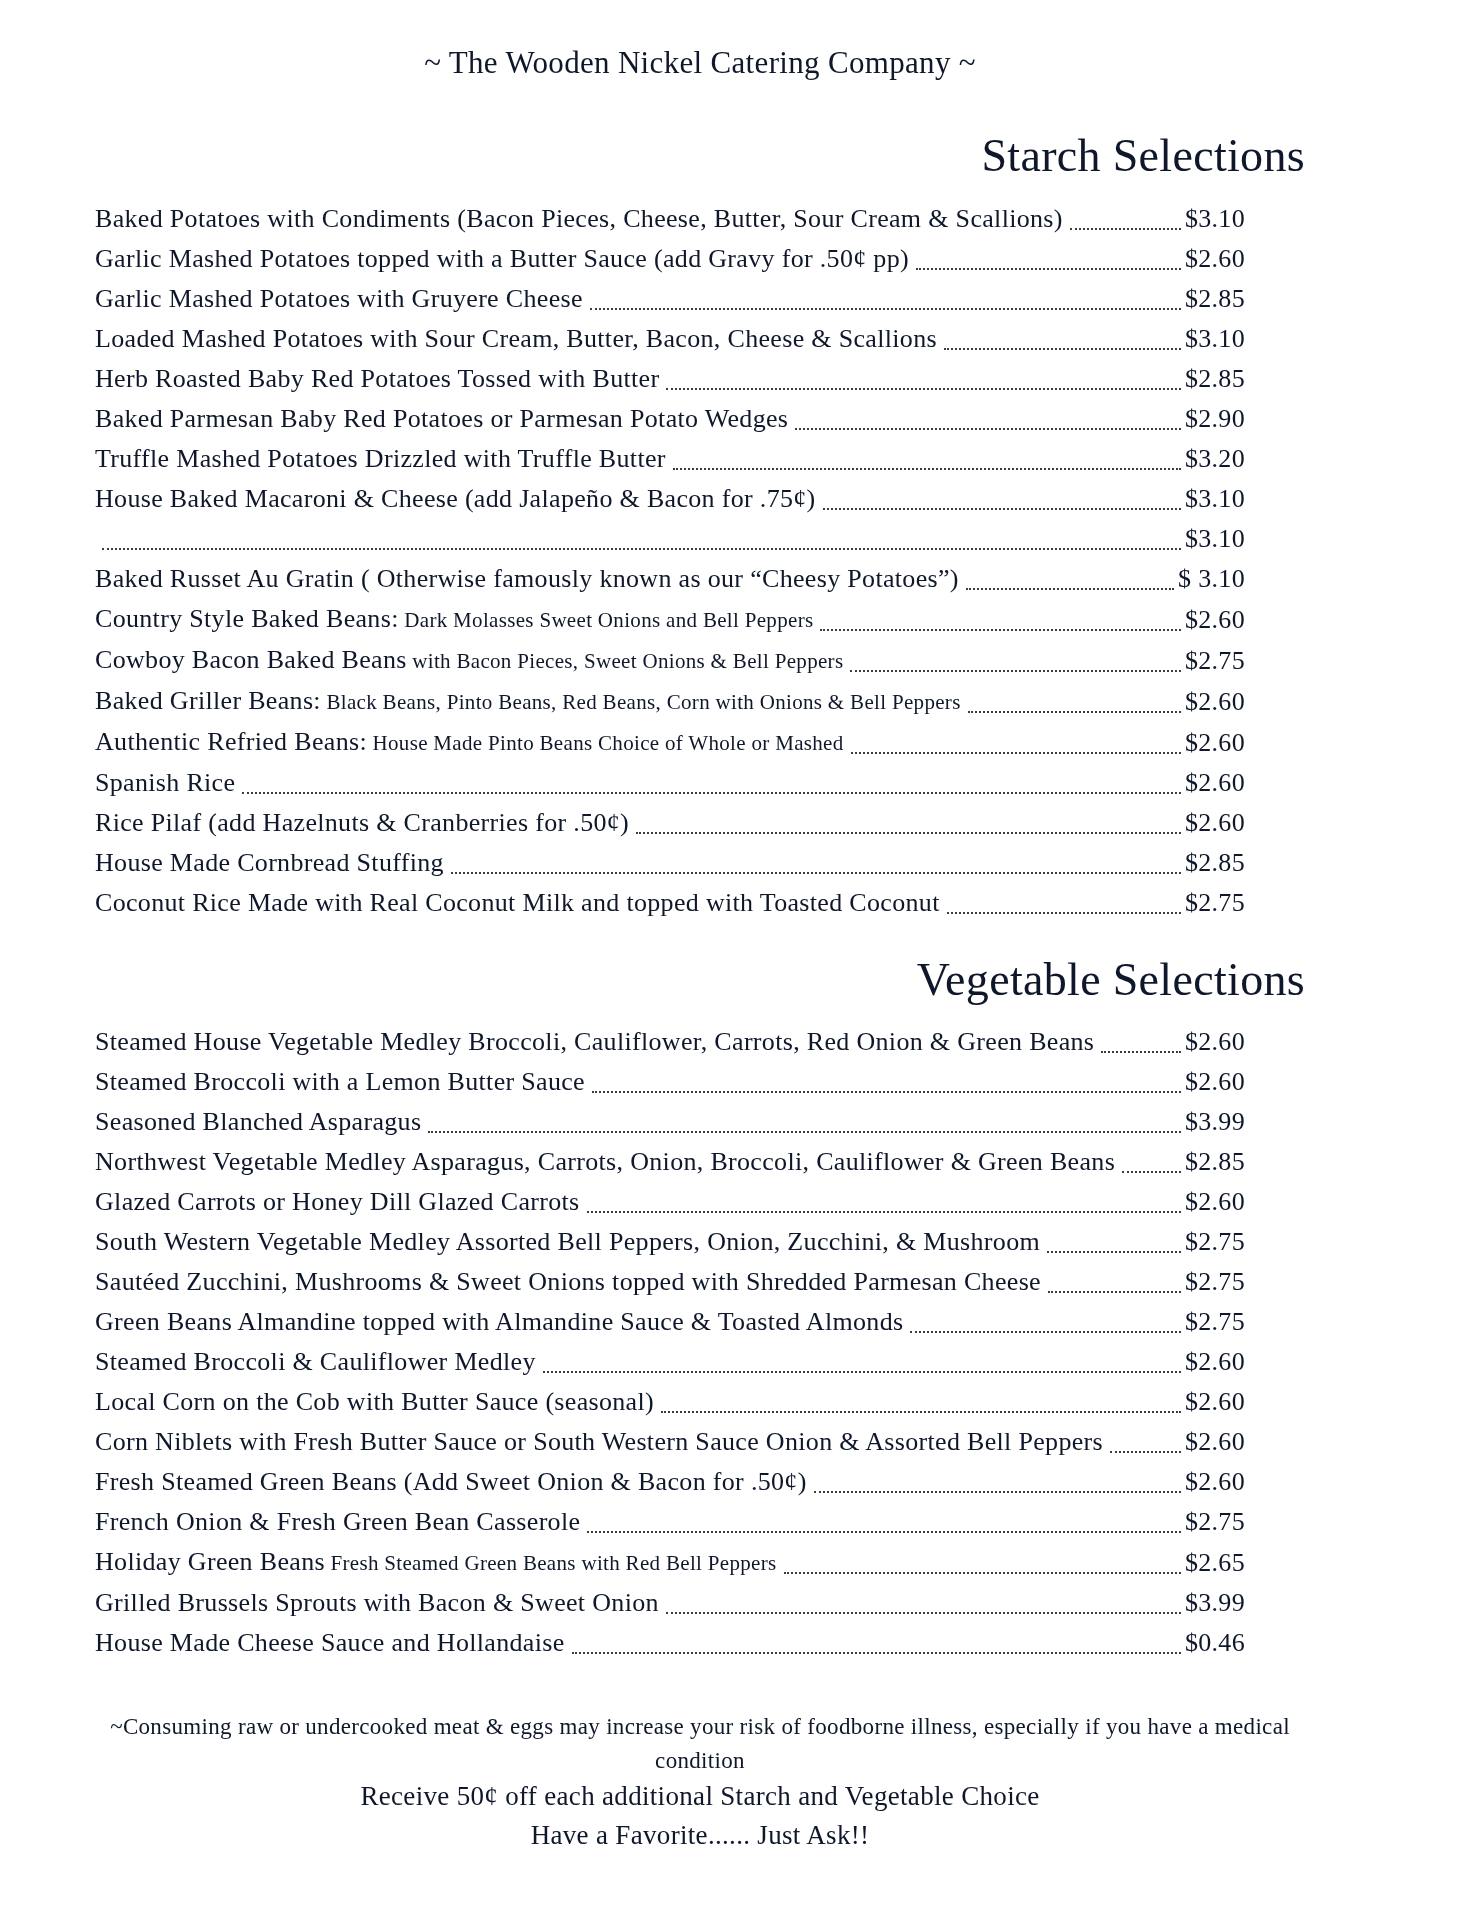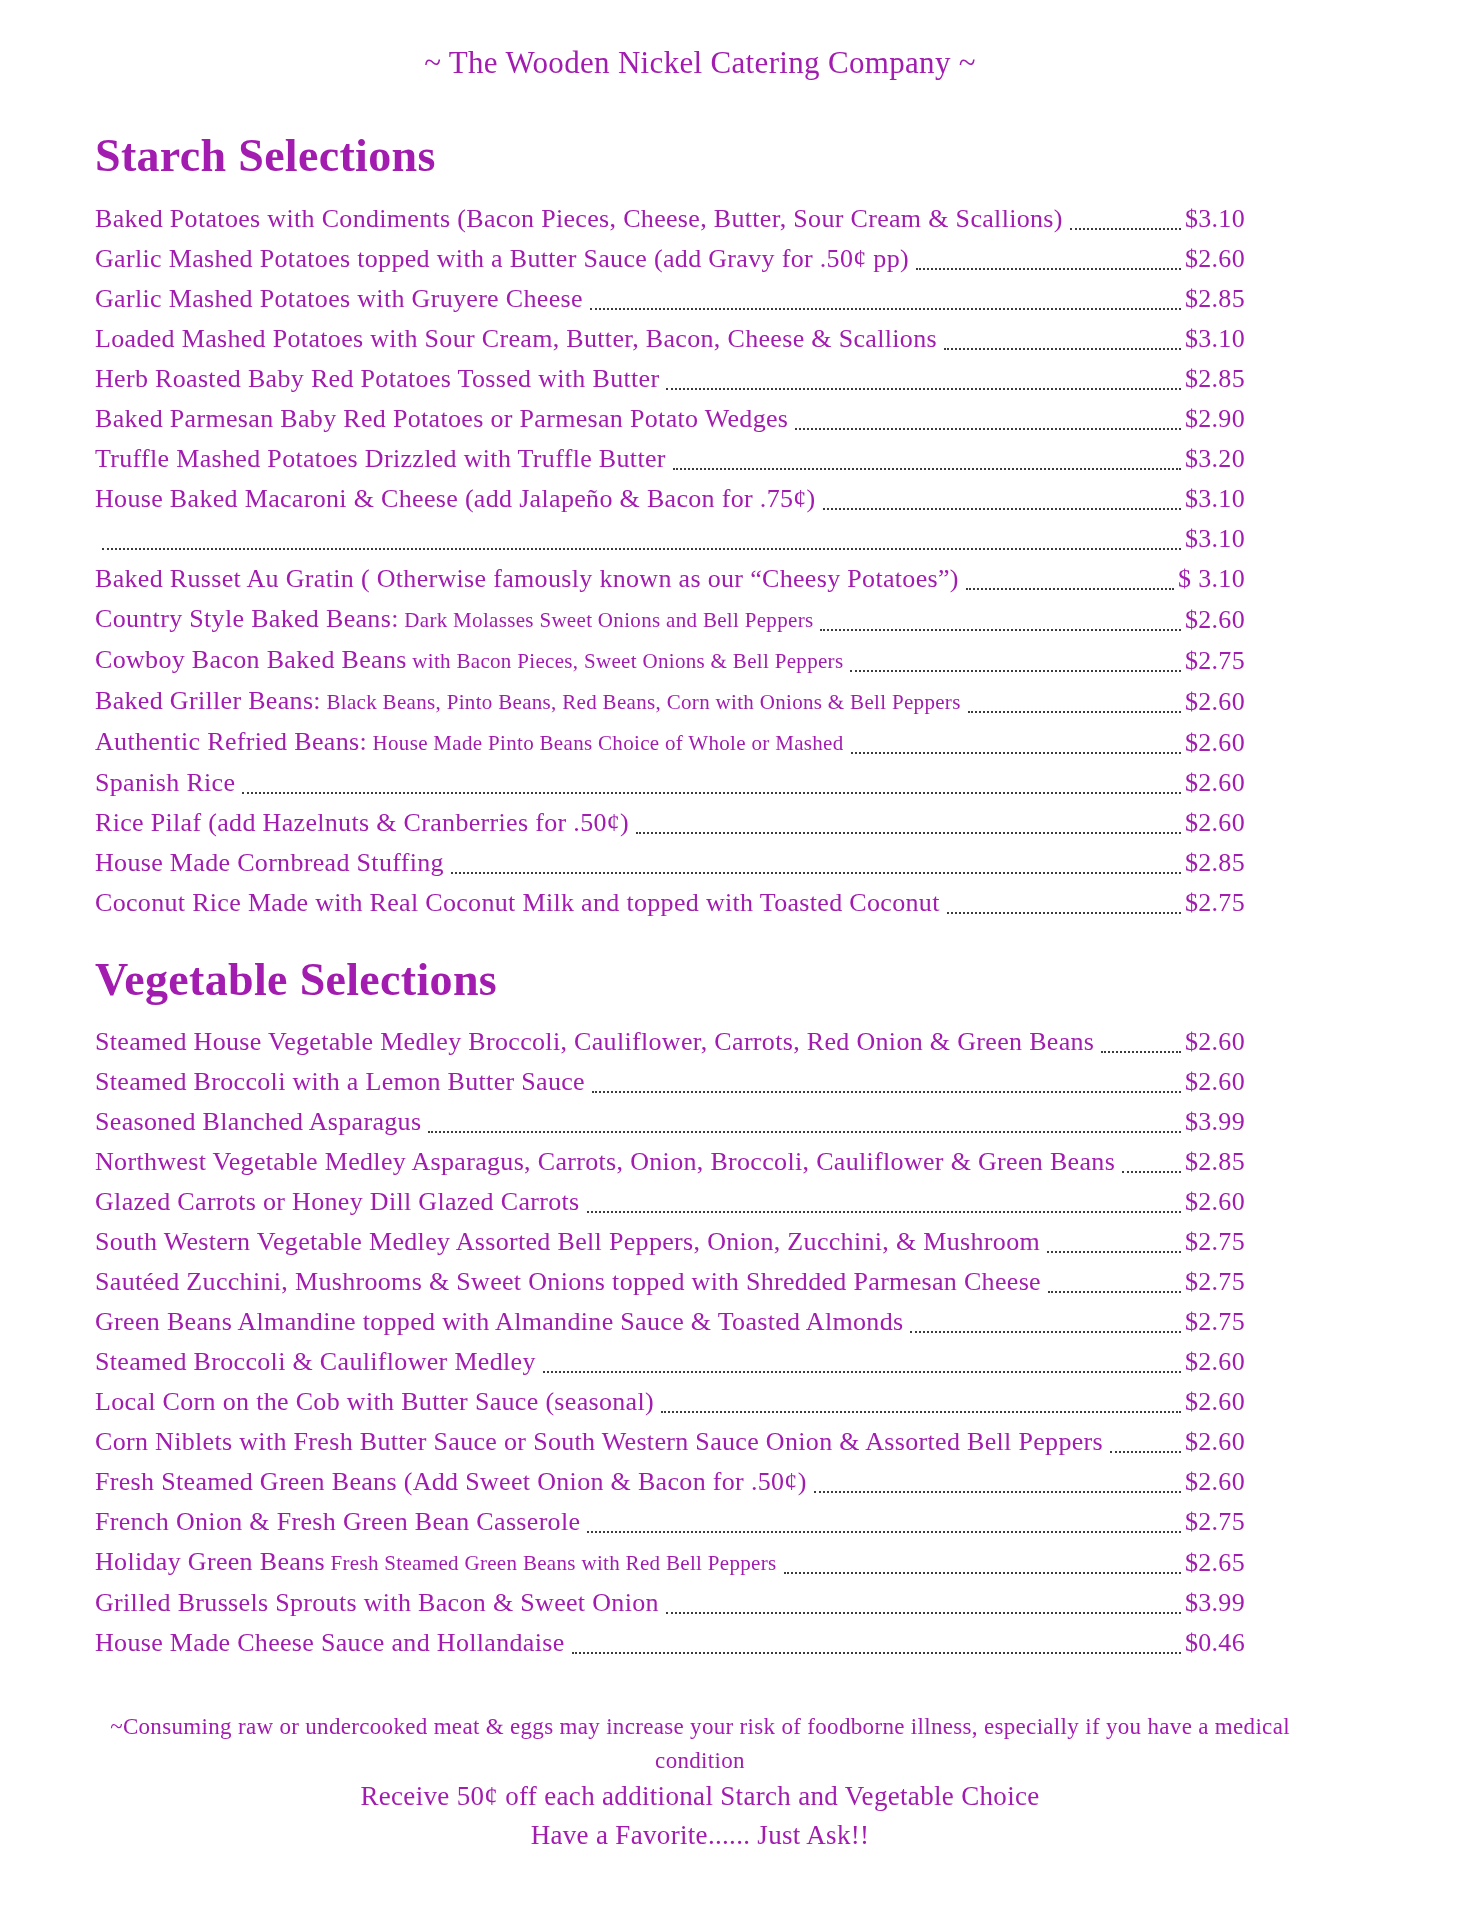--- a/index.html
+++ b/index.html
@@ -6,33 +6,33 @@
     margin: 0;
     padding: 0;
     background: #ffffff;
   }
   .page {
     width: 1400px;
     min-height: 1920px;
     box-sizing: border-box;
     padding: 44px 95px 40px 95px;
     font-family: "Liberation Serif", serif;
-    color: #a21caf;
+    color: #0f172a;
     letter-spacing: 0.02em;
   }
   .company-title {
     text-align: center;
     font-size: 31px;
     line-height: 1.2;
     margin-bottom: 46px;
   }
   .section-title {
-    text-align: left;
+    text-align: right;
     font-size: 46px;
-    font-weight: bold;
+    font-weight: normal;
     line-height: 1.25;
     margin: 0 0 14px 0;
   }
   .section-title.second {
     margin-top: 28px;
   }
   .menu-list {
     padding-right: 60px;
   }
   .menu-row {

